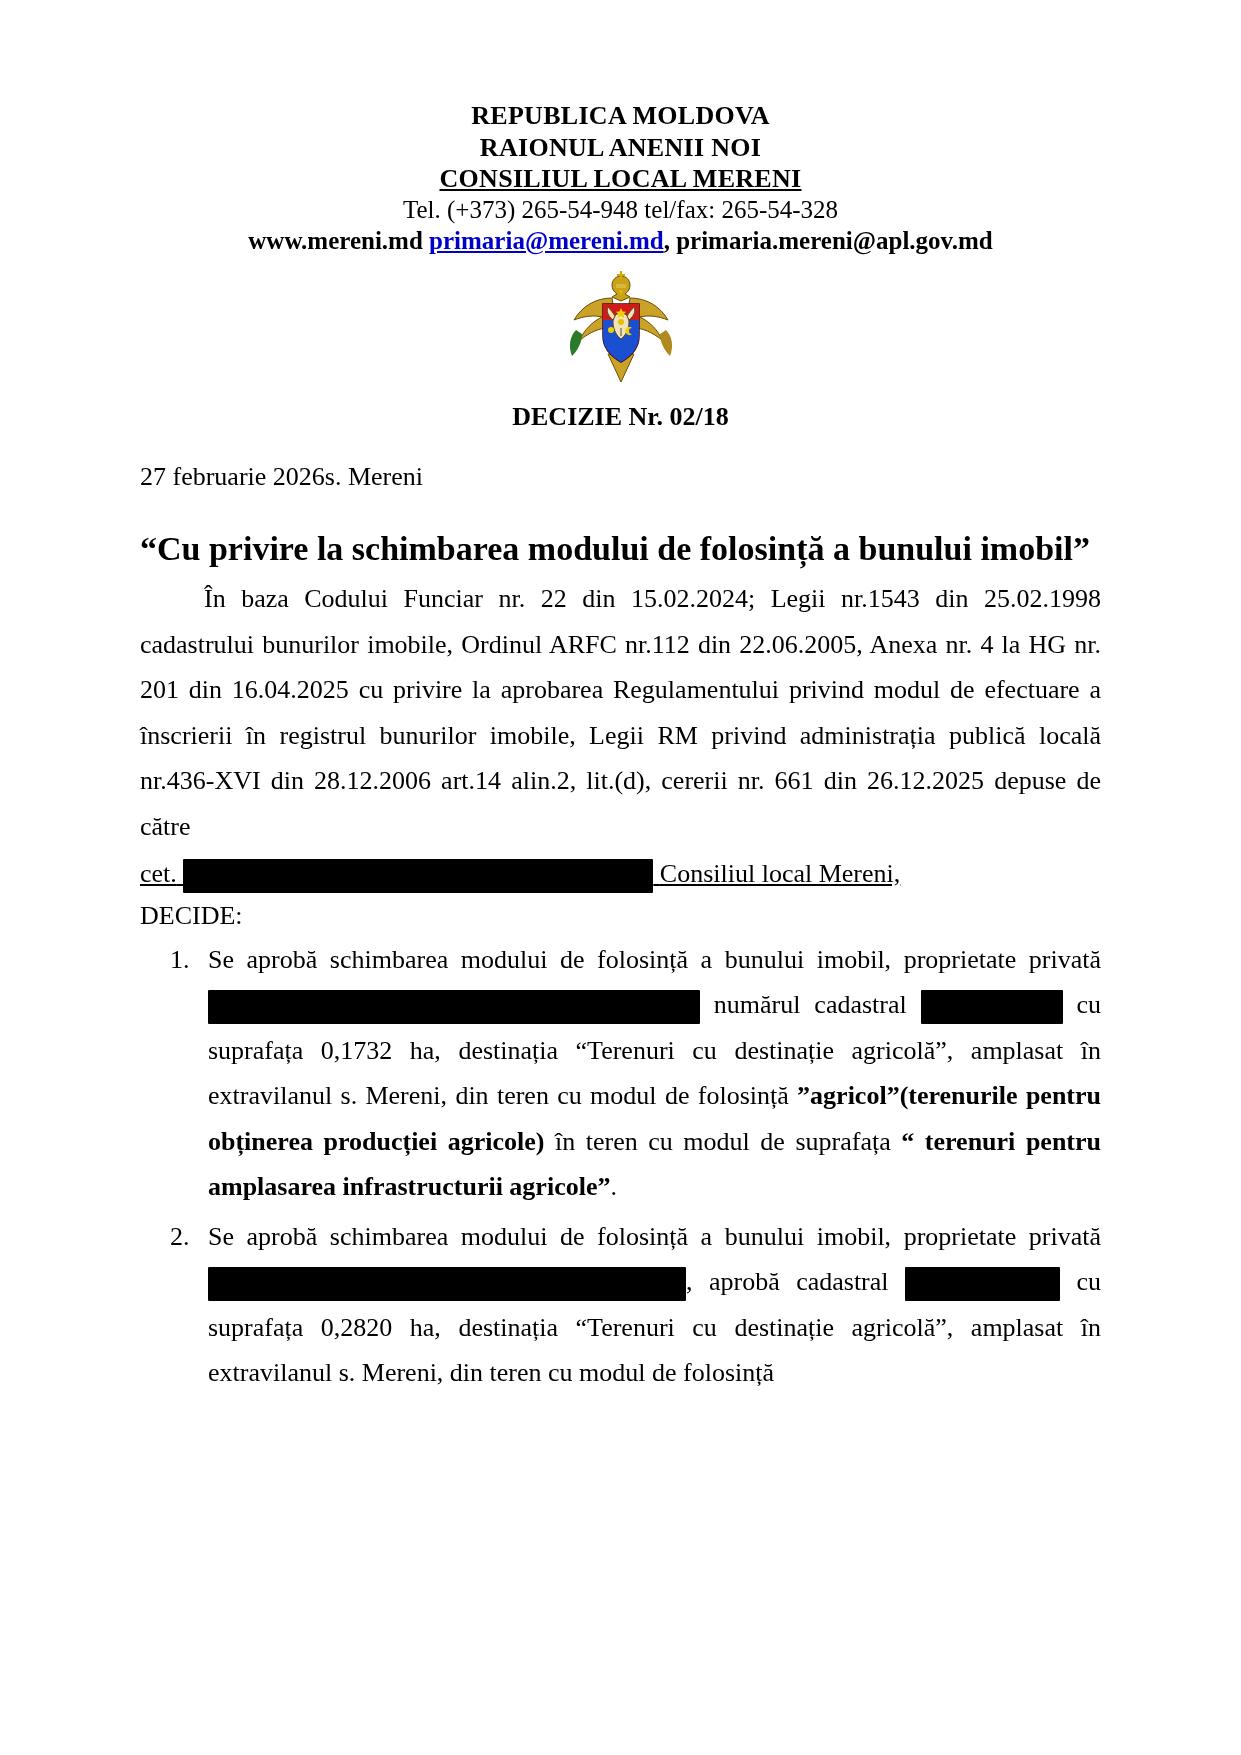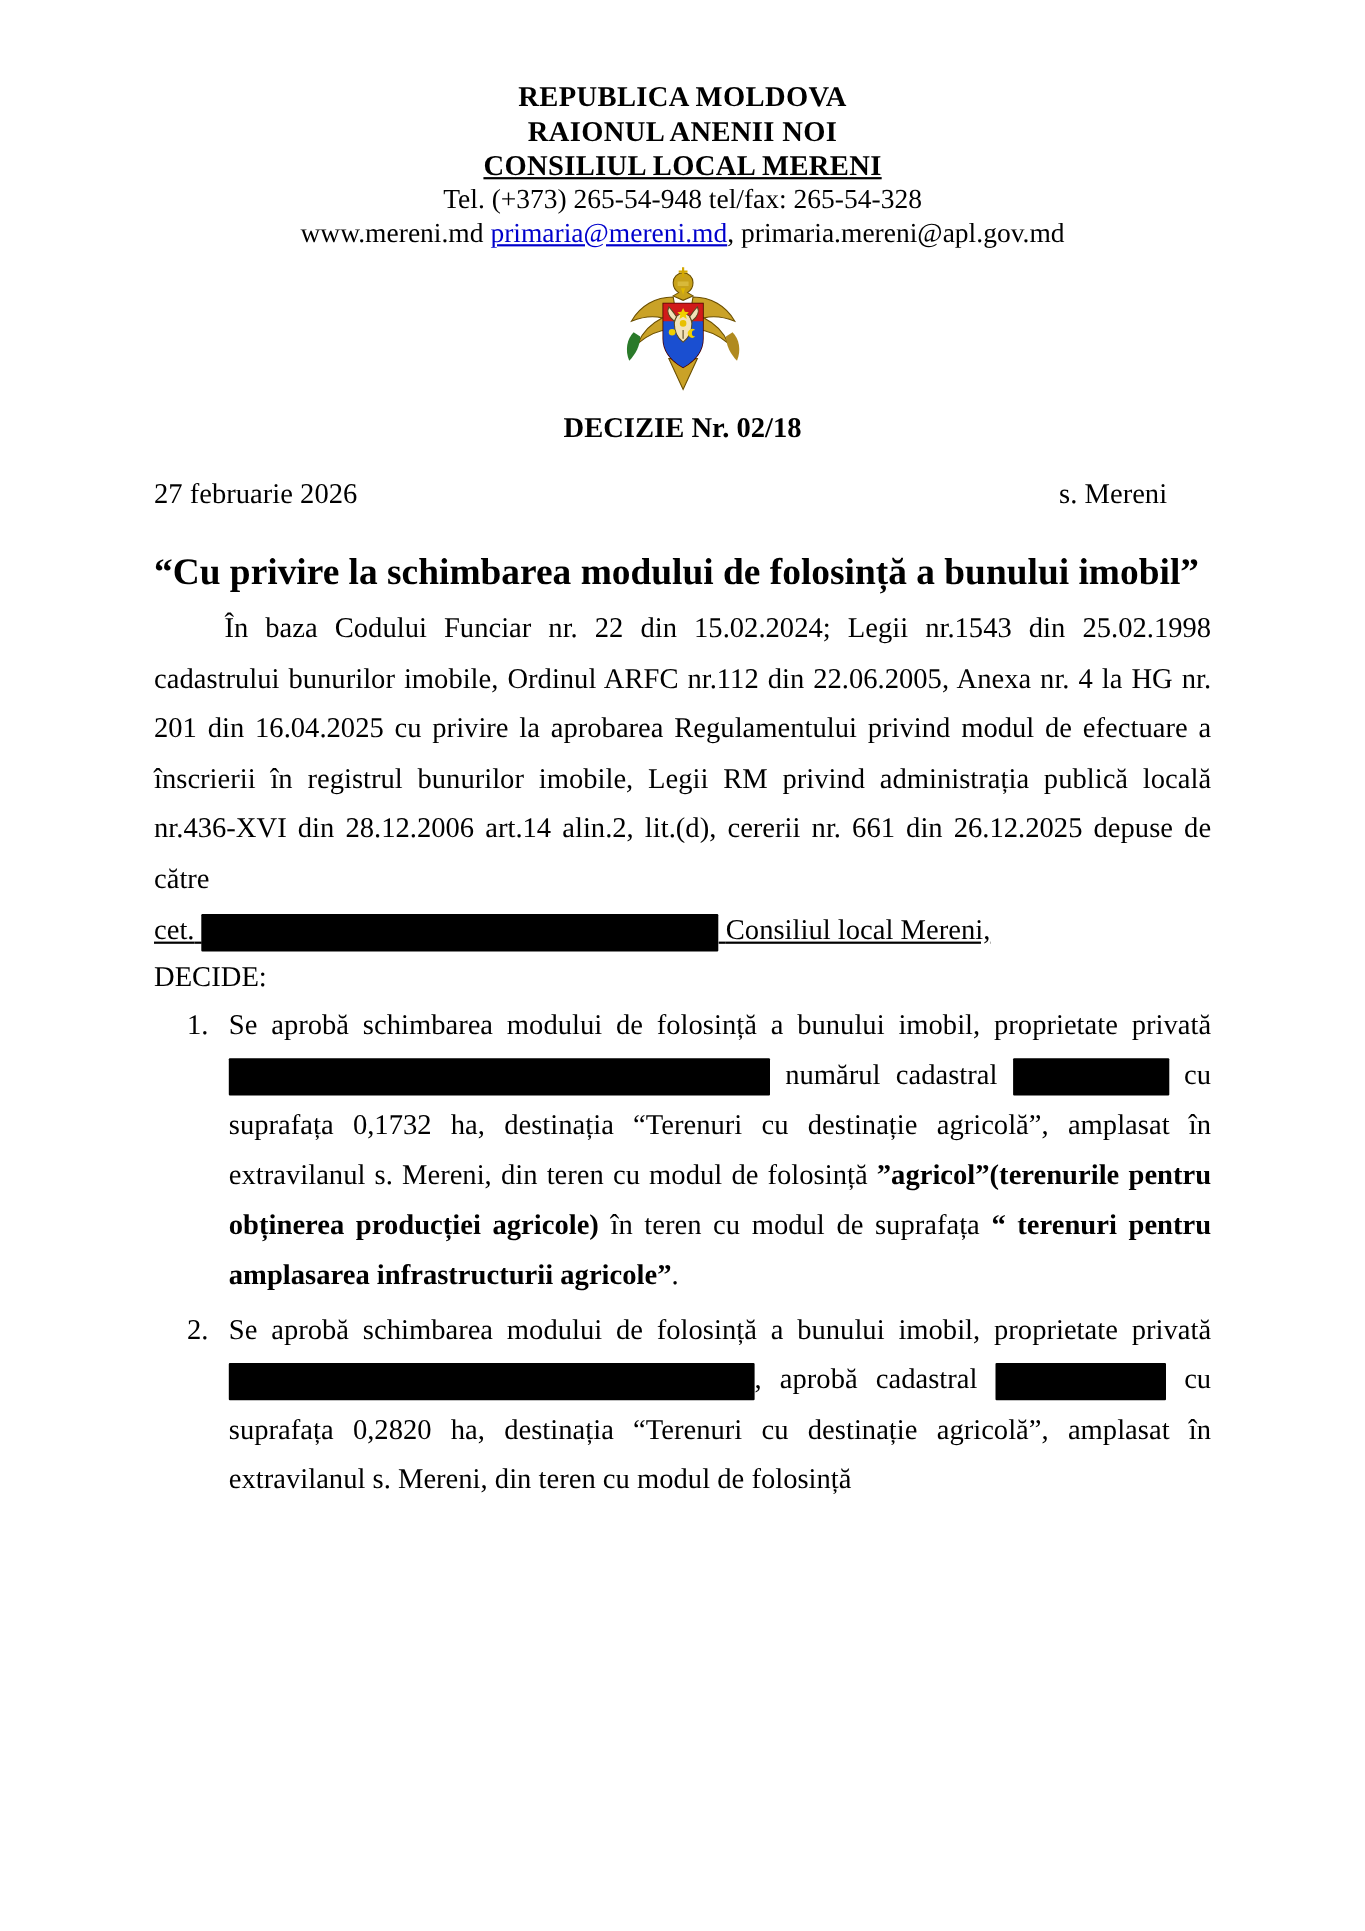--- a/index.html
+++ b/index.html
@@ -11,21 +11,21 @@
     width: 1241px;
     min-height: 1755px;
     font-family: "Liberation Serif", serif;
     color: #000000;
   }
   .page {
     position: relative;
     width: 1241px;
     min-height: 1755px;
     box-sizing: border-box;
-    padding: 72px 140px 40px 140px;
+    padding: 100px 140px 40px 140px;
   }
   .header {
     text-align: center;
     line-height: 1.22;
   }
   .header .ln {
     font-size: 26px;
   }
   .header .b {
     font-weight: bold;
@@ -34,20 +34,21 @@
     text-decoration: underline;
   }
   .header .reg {
     letter-spacing: 0.3px;
   }
   .contact {
     font-size: 25px;
   }
   .web-line {
     font-size: 25px;
+    font-weight: bold;
   }
   .web-line a {
     color: #0000cc;
     text-decoration: underline;
   }
   .crest-wrap {
     text-align: center;
     margin-top: 14px;
     margin-bottom: 6px;
     height: 118px;
@@ -60,21 +61,20 @@
     font-size: 26px;
     font-weight: bold;
     margin-top: 14px;
     margin-bottom: 30px;
   }
   .decizie .nr {
     font-weight: bold;
   }
   .dateline {
     display: flex;
-    justify-content: space-between;
     font-size: 26px;
     margin-bottom: 38px;
     padding-right: 40px;
   }
   .title-quote {
     font-size: 34px;
     font-weight: bold;
     margin-bottom: 8px;
   }
   p.body {

